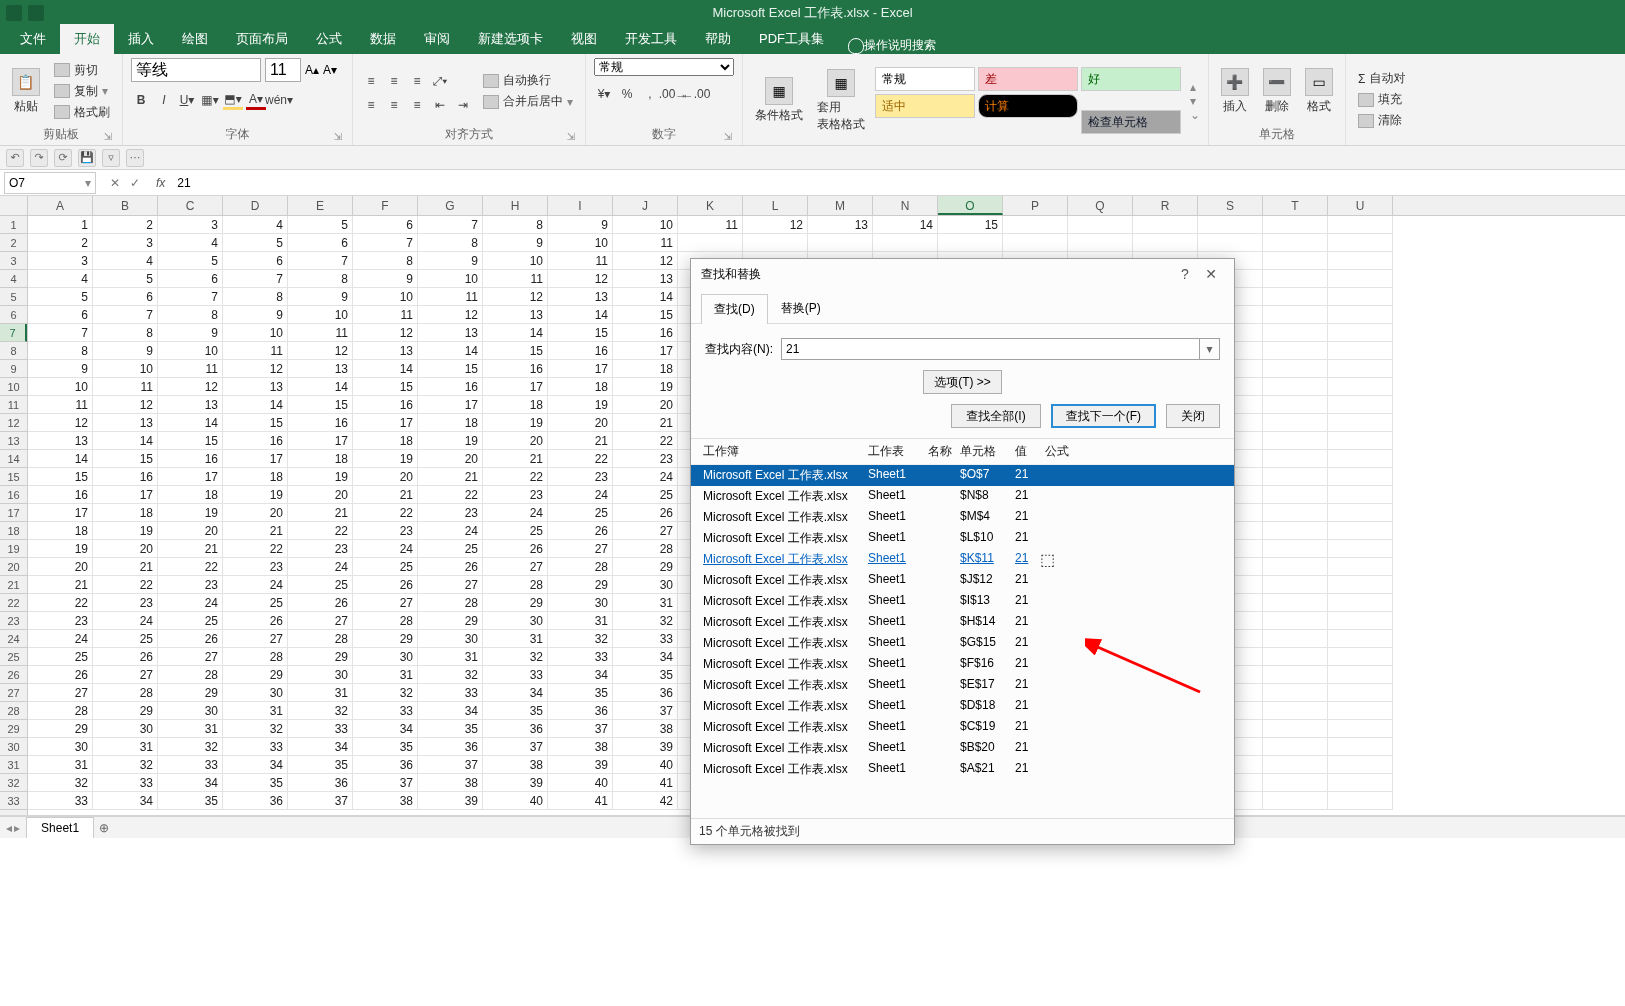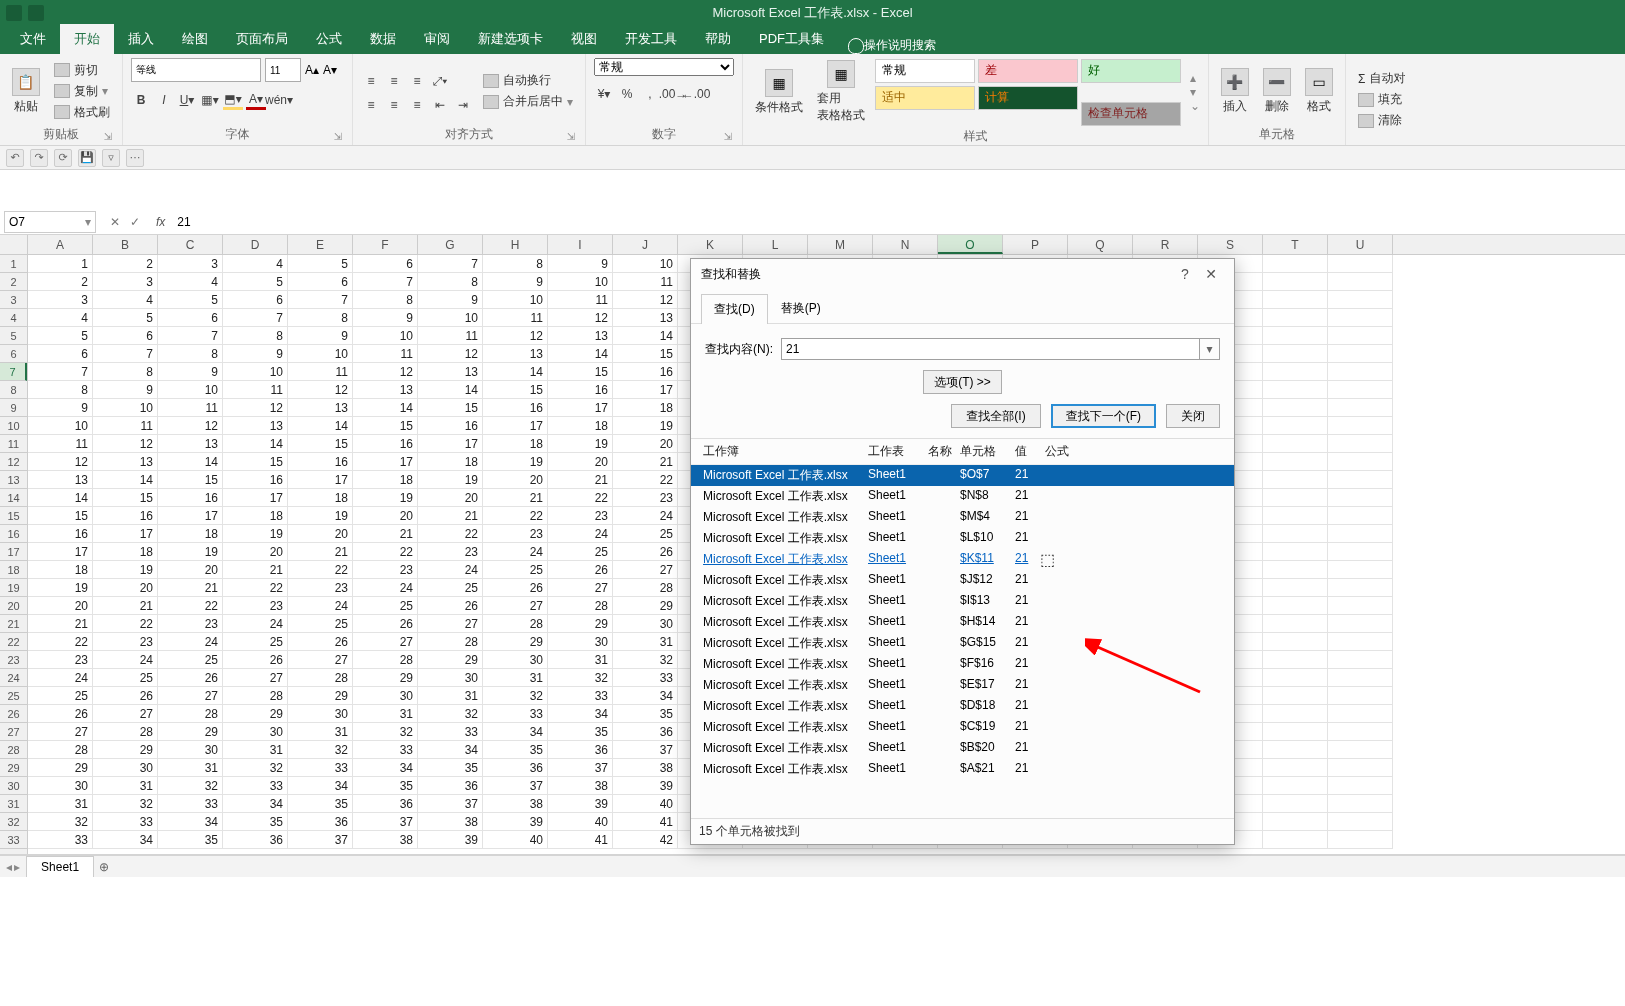--- a/index.html
+++ b/index.html
@@ -25,32 +25,32 @@
 .ribbon .group .content { flex:1; display:flex; align-items:center; gap:6px; }
 .ribbon .group .label { text-align:center; color:#666; font-size:12px; padding-top:2px; position:relative; }
 .ribbon .group .label .launcher { position:absolute; right:0; bottom:0; width:12px; height:12px; color:#888; font-size:10px; }
 .rbtn { display:flex; flex-direction:column; align-items:center; gap:2px; padding:2px 4px; cursor:pointer; }
 .rbtn .ico { width:28px; height:28px; background:#ddd; border:1px solid #bbb; display:flex; align-items:center; justify-content:center; font-size:14px; }
 .rbtn .txt { font-size:12px; color:#333; }
 .small-col { display:flex; flex-direction:column; gap:2px; }
 .small-btn { display:flex; align-items:center; gap:4px; padding:1px 4px; font-size:12px; cursor:pointer; color:#333; }
 .small-btn .sic { width:16px; height:14px; background:#d0d0d0; border:1px solid #aaa; }
 .font-row { display:flex; align-items:center; gap:4px; }
-.font-row select,.font-row input { height:24px; border:1px solid #ababab; background:#fff; font-size:10px; padding:8px 4px; }
+.font-row select,.font-row input { height:24px; border:1px solid #ababab; background:#fff; font-size:16px; padding:8px 4px; }
 .btnrow { display:flex; gap:3px; margin-top:4px; }
 .btnrow .b { width:20px; height:20px; display:flex; align-items:center; justify-content:center; color:#444; cursor:pointer; }
 .style-cell { width:100px; height:24px; border:1px solid #ccc; display:flex; align-items:center; padding-left:6px; font-size:12px; }
 .style-grid { display:grid; grid-template-columns:repeat(3,100px); gap:3px; }
 
 
 .qat2 { height:24px; background:#f3f3f3; border-bottom:1px solid #d4d4d4; display:flex; align-items:center; padding-left:6px; gap:6px; }
 .qat2 .q { width:18px; height:18px; color:#666; display:flex; align-items:center; justify-content:center; background:#eaeaea; border:1px solid #ccc; border-radius:2px; font-size:11px; }
 
 
-.fbar { height:26px; border-bottom:1px solid #d4d4d4; display:flex; align-items:center;margin-top:39px; }
+.fbar { height:26px; border-bottom:1px solid #d4d4d4; display:flex; align-items:center; }
 .fbar .namebox { width:92px; height:22px; border:1px solid #ccc; margin:0 4px; display:flex; align-items:center; padding:0 4px; font-size:12px; background:#fff; }
 .fbar .namebox .dd { margin-left:auto; color:#888; }
 .fbar .btns { display:flex; gap:2px; padding:0 6px; }
 .fbar .btns span { width:18px; height:18px; display:flex; align-items:center; justify-content:center; color:#777; }
 .fbar .fx { font-style:italic; color:#555; padding:0 6px; }
 .fbar .formula { flex:1; padding:0 6px; font-size:12px; }
 
 
 .grid-area { position:relative; height:620px; overflow:hidden; border-bottom:1px solid #d4d4d4; }
 .corner { position:absolute; left:0; top:0; width:28px; height:20px; background:#f0f0f0; border-right:1px solid #ccc; border-bottom:1px solid #ccc; }
@@ -245,30 +245,29 @@
       <div class="rbtn">
           <div class="ico">▦</div>
           <div class="txt" style="white-space:pre">套用
 表格格式</div>
         </div>
       <div class="style-grid" id="style-grid">
           <div class="style-cell" style="background: rgb(255, 255, 255); color: rgb(0, 0, 0);">常规</div>
           <div class="style-cell" style="background: rgb(250, 199, 206); color: rgb(156, 0, 6);">差</div>
           <div class="style-cell" style="background: rgb(198, 239, 206); color: rgb(0, 97, 0);">好</div>
           <div class="style-cell" style="background: rgb(255, 235, 156); color: rgb(156, 101, 0);">适中</div>
-          <div class="style-cell" style="background: #14532d; color: rgb(250, 125, 0);">计算</div>
-          <div class="style-cell" style="background: rgb(165, 165, 165); color: #7f1d1d; margin-top: 16px;">检查单元格</div>
+          <div class="style-cell" style="background: #000000; color: rgb(250, 125, 0); border-radius: 9px;">计算</div>
+          <div class="style-cell" style="background: rgb(165, 165, 165); color: #0f172a; margin-top: 16px;">检查单元格</div>
         </div>
       <div style="display:flex;flex-direction:column;color:#888;padding-left:3px">
         <span>▴</span>
         <span>▾</span>
         <span>⌄</span>
       </div>
     </div>
-    <div class="label"><span>样式</span></div>
   </div>
 
   <div class="group">
     <div class="content">
       <div class="rbtn">
           <div class="ico">➕</div>
           <div class="txt">插入</div>
         </div>
       <div class="rbtn">
           <div class="ico">➖</div>

